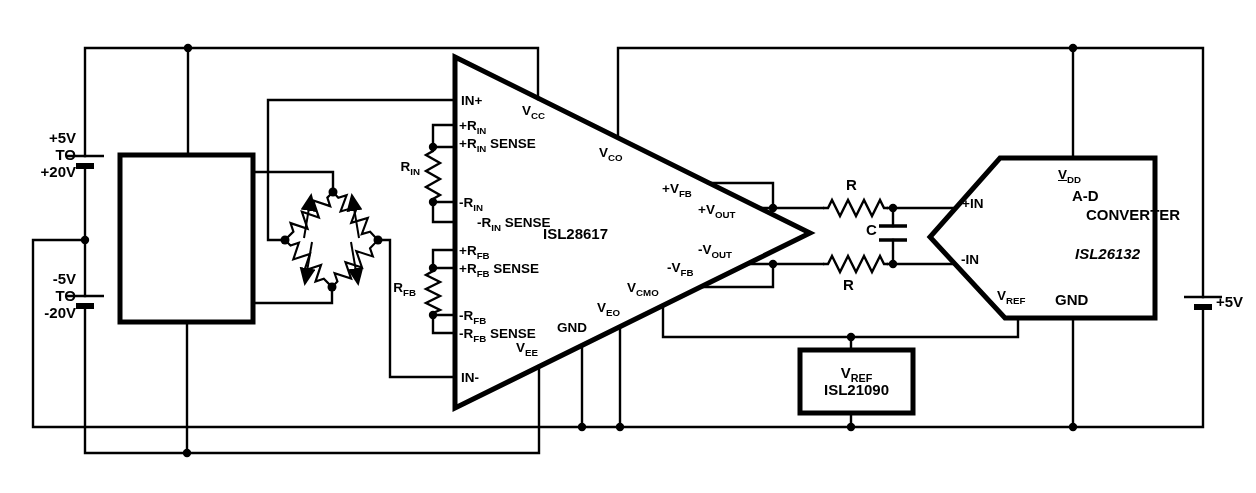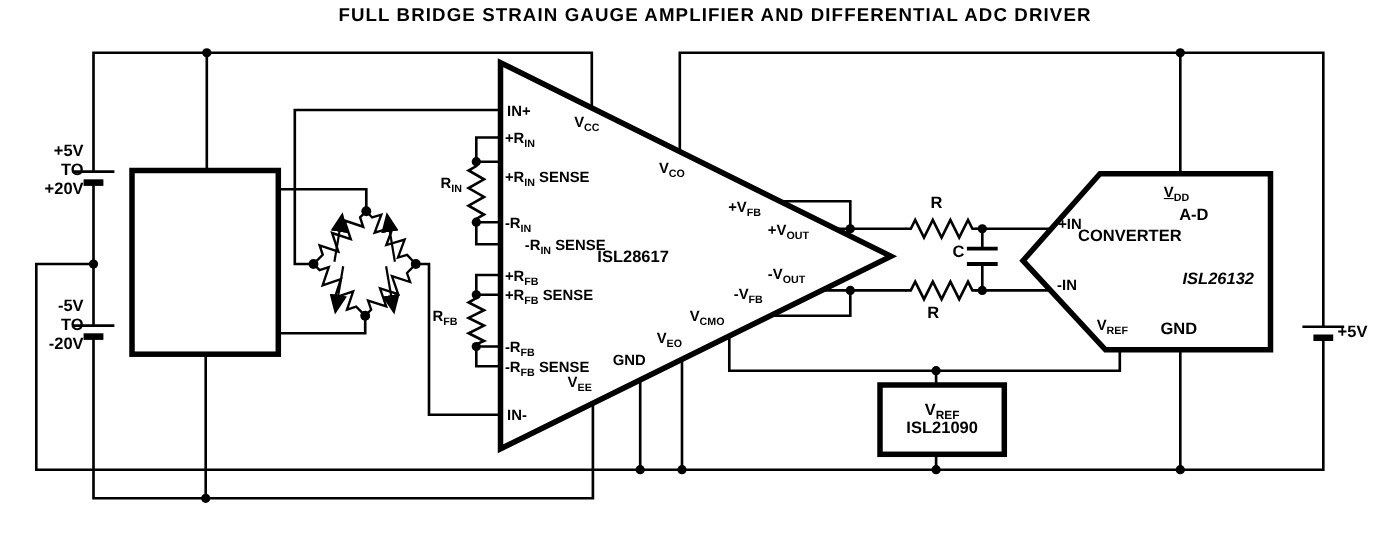--- a/index.html
+++ b/index.html
@@ -130,37 +130,36 @@
       <circle cx="893" cy="264" r="4.2"></circle>
       <circle cx="851" cy="337" r="4.2"></circle>
       <circle cx="851" cy="427" r="4.2"></circle>
       <circle cx="1073" cy="48" r="4.2"></circle>
       <circle cx="1073" cy="427" r="4.2"></circle>
       <circle cx="582" cy="427" r="4.2"></circle>
       <circle cx="620" cy="427" r="4.2"></circle>
     </g>
   </svg>
 
-  <div class="lbl title s17" style="left:240px;top:4px;width:820px;">FULL BRIDGE STRAIN GAUGE AMPLIFIER AND DIFFERENTIAL ADC DRIVER</div>
 
   <div class="lbl s15 rt" style="left:16px;top:130px;width:60px;">+5V
 TO
 +20V</div>
   <div class="lbl s15 rt" style="left:16px;top:271px;width:60px;">-5V
 TO
 -20V</div>
   <div class="lbl s15" style="left:1216px;top:294px;">+5V</div>
 
 
   <div class="lbl s14 rt" style="left:378px;top:159px;width:42px;">R<sub>IN</sub></div>
   <div class="lbl s14 rt" style="left:374px;top:280px;width:42px;">R<sub>FB</sub></div>
 
   <div class="lbl s14" style="left:461px;top:93px;">IN+</div>
   <div class="lbl s14" style="left:459px;top:118px;">+R<sub>IN</sub></div>
-  <div class="lbl s14" style="left:459px;top:153px;">+R<sub>IN</sub> SENSE</div>
+  <div class="lbl s14" style="left:459px;top:136px;">+R<sub>IN</sub> SENSE</div>
   <div class="lbl s14" style="left:459px;top:195px;">-R<sub>IN</sub></div>
   <div class="lbl s14" style="left:459px;top:215px;padding-left:18px;">-R<sub>IN</sub> SENSE</div>
   <div class="lbl s14" style="left:459px;top:243px;">+R<sub>FB</sub></div>
   <div class="lbl s14" style="left:459px;top:261px;">+R<sub>FB</sub> SENSE</div>
   <div class="lbl s14" style="left:459px;top:308px;">-R<sub>FB</sub></div>
   <div class="lbl s14" style="left:459px;top:326px;">-R<sub>FB</sub> SENSE</div>
   <div class="lbl s14" style="left:461px;top:370px;">IN-</div>
 
   <div class="lbl s14" style="left:522px;top:103px;">V<sub>CC</sub></div>
   <div class="lbl s14" style="left:599px;top:145px;">V<sub>CO</sub></div>
@@ -173,21 +172,21 @@
   <div class="lbl s14" style="left:698px;top:202px;">+V<sub>OUT</sub></div>
   <div class="lbl s14" style="left:698px;top:242px;">-V<sub>OUT</sub></div>
   <div class="lbl s14" style="left:667px;top:260px;">-V<sub>FB</sub></div>
 
   <div class="lbl s15" style="left:846px;top:177px;">R</div>
   <div class="lbl s15" style="left:866px;top:222px;">C</div>
   <div class="lbl s15" style="left:843px;top:277px;">R</div>
 
   <div class="lbl s14" style="left:1058px;top:167px;text-decoration:underline;">V<sub>DD</sub></div>
   <div class="lbl s15" style="left:1072px;top:188px;">A-D</div>
-  <div class="lbl s15" style="left:980px;top:207px;">CONVERTER</div>
+  <div class="lbl s15" style="left:1086px;top:207px;">CONVERTER</div>
   <div class="lbl s14" style="left:962px;top:196px;">+IN</div>
   <div class="lbl s14" style="left:961px;top:252px;">-IN</div>
   <div class="lbl s15" style="left:1075px;top:246px;font-style:italic;">ISL26132</div>
   <div class="lbl s14" style="left:997px;top:288px;">V<sub>REF</sub></div>
   <div class="lbl s15" style="left:1055px;top:292px;">GND</div>
 
   <div class="lbl s15 ctr" style="left:800px;top:350px;width:113px;height:63px;">
     <div>V<sub>REF</sub></div>
     <div>ISL21090</div>
   </div>

